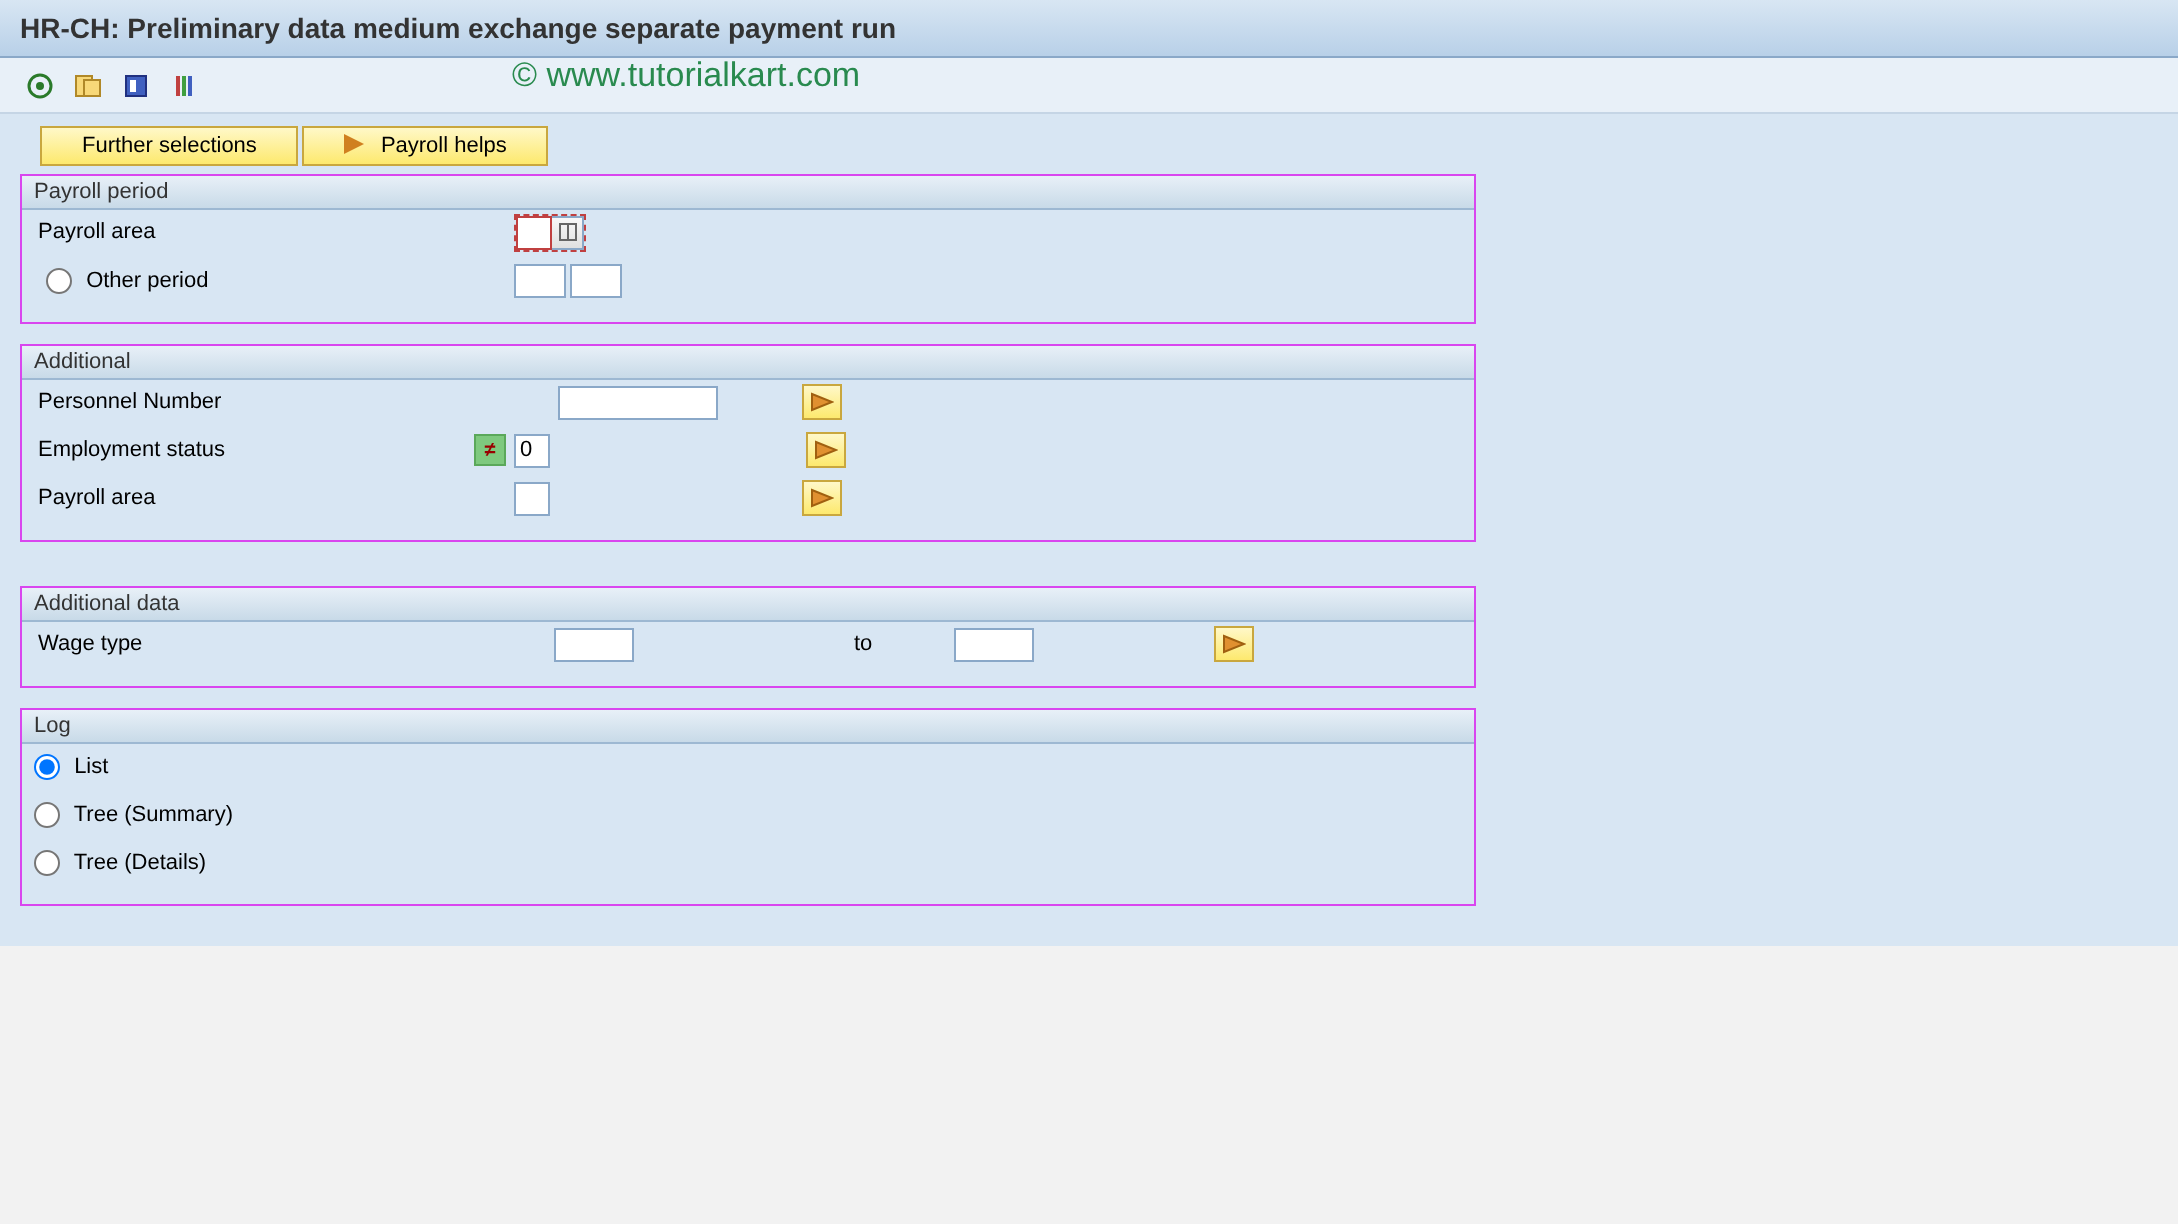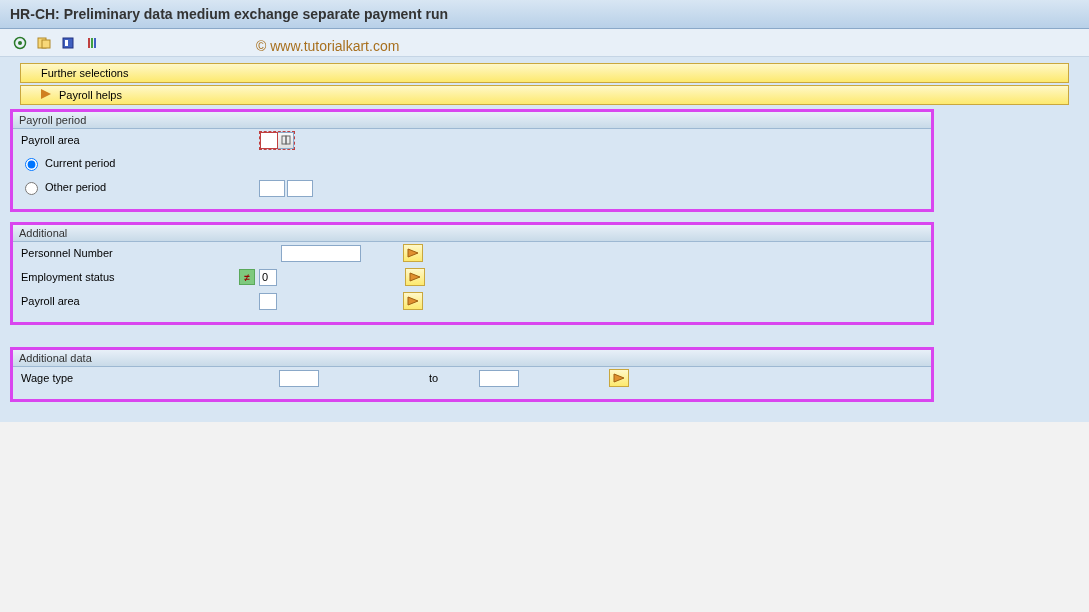--- a/index.html
+++ b/index.html
@@ -32,53 +32,52 @@
       width: 20px;
       height: 18px;
       display: flex;
       align-items: center;
       justify-content: center;
       cursor: pointer;
     }
     .watermark {
       position: absolute;
       left: 256px;
-      top: 38px;
-      color: #a16207;
+      top: 28px;
+      color: #15803d;
       opacity:0.9;
-      font-size: 14px;
+      font-size: 17px;
       pointer-events: none;
     }
     .yellow-buttons {
       padding: 6px 10px 4px 10px;
       display: flex;
       gap: 2px;
       background: #d8e6f3;
-      flex-direction: column;
     }
     .yellow-btn {
       background: linear-gradient(to bottom, #fff8c8, #fde96e);
       border: 1px solid #c9a73e;
       padding: 2px 20px;
       cursor: pointer;
       font-size: 11px;
       height: 20px;
       display: inline-flex;
       align-items: center;
       gap: 8px;
     }
     .main-area {
       background: #d8e6f3;
       padding: 0 10px 10px 10px;
     }
     .group-box {
-      border: 3px solid #d946ef;
+      border: 1px solid #d946ef;
       background: #d8e6f3;
       margin-bottom: 10px;
-      width: 924px;
+      width: 728px;
     }
     .group-header {
       background: linear-gradient(to bottom, #e8f0f8, #c8dae8);
       border-bottom: 1px solid #9db8d2;
       padding: 2px 6px;
       font-size: 11px;
       color: #333;
     }
     .group-body {
       padding: 0 6px 8px 6px;
@@ -211,26 +210,20 @@
         <span class="matchcode">
           <svg width="10" height="10">
                 <rect x="1" y="1" width="4" height="8" fill="none" stroke="#666"></rect>
                 <rect x="5" y="1" width="4" height="8" fill="none" stroke="#666"></rect>
               </svg>
         </span>
       </span>
     </div>
     <div class="row">
       <label class="lbl lbl-indent">
-        <input type="radio" name="period" checked="" style="">
-        <span>Current period</span>
-      </label>
-    </div>
-    <div class="row">
-      <label class="lbl lbl-indent">
         <input type="radio" name="period" style="">
         <span>Other period</span>
       </label>
       <span style="width:80px;"></span>
       <input type="text" class="inp inp-sm" value="" style="">
       <input type="text" class="inp inp-sm" style="margin-left: 2px;" value="">
     </div>
   </div>
 </div>
 
@@ -289,14 +282,37 @@
       <span style="width:90px;"></span>
       <span class="multi-sel">
             <svg width="12" height="10">
               <path d="M1 1 L11 5 L1 9 Z" fill="#e09030" stroke="#a06010"></path>
             </svg>
           </span>
     </div>
   </div>
 </div>
 
+<div class="group-box">
+  <div class="group-header">Log</div>
+  <div class="group-body">
+    <div class="row">
+      <label>
+        <input type="radio" name="log" checked="" style="">
+        <span>List</span>
+      </label>
+    </div>
+    <div class="row">
+      <label>
+        <input type="radio" name="log" style="">
+        <span>Tree (Summary)</span>
+      </label>
+    </div>
+    <div class="row">
+      <label>
+        <input type="radio" name="log" style="">
+        <span>Tree (Details)</span>
+      </label>
+    </div>
+  </div>
+</div>
 
 </div>
 
 </body></html>

